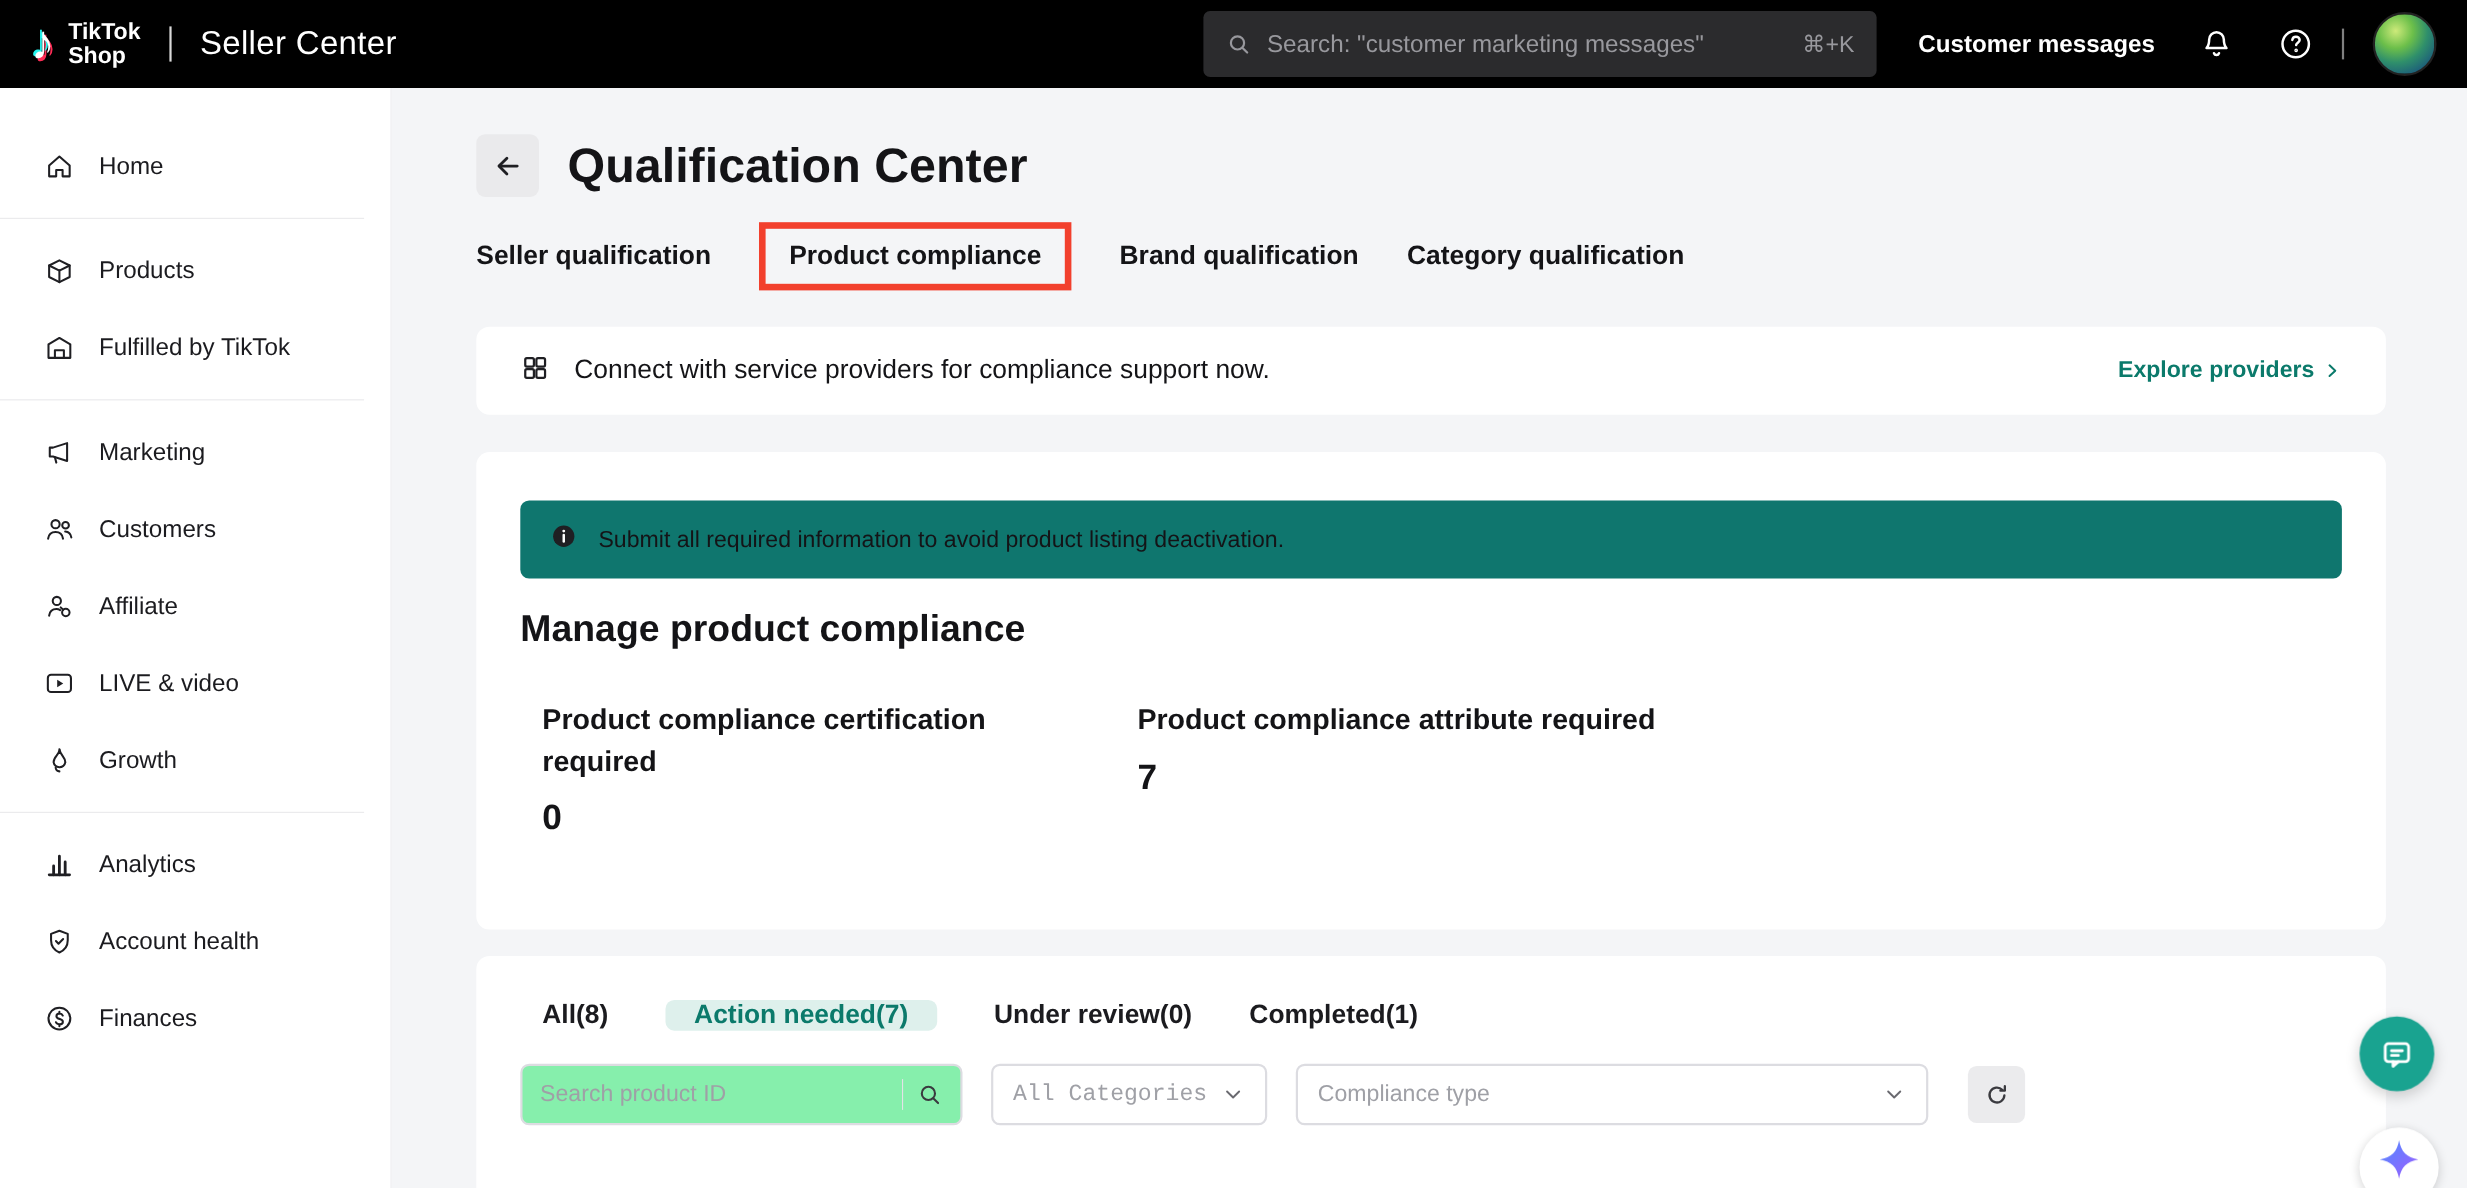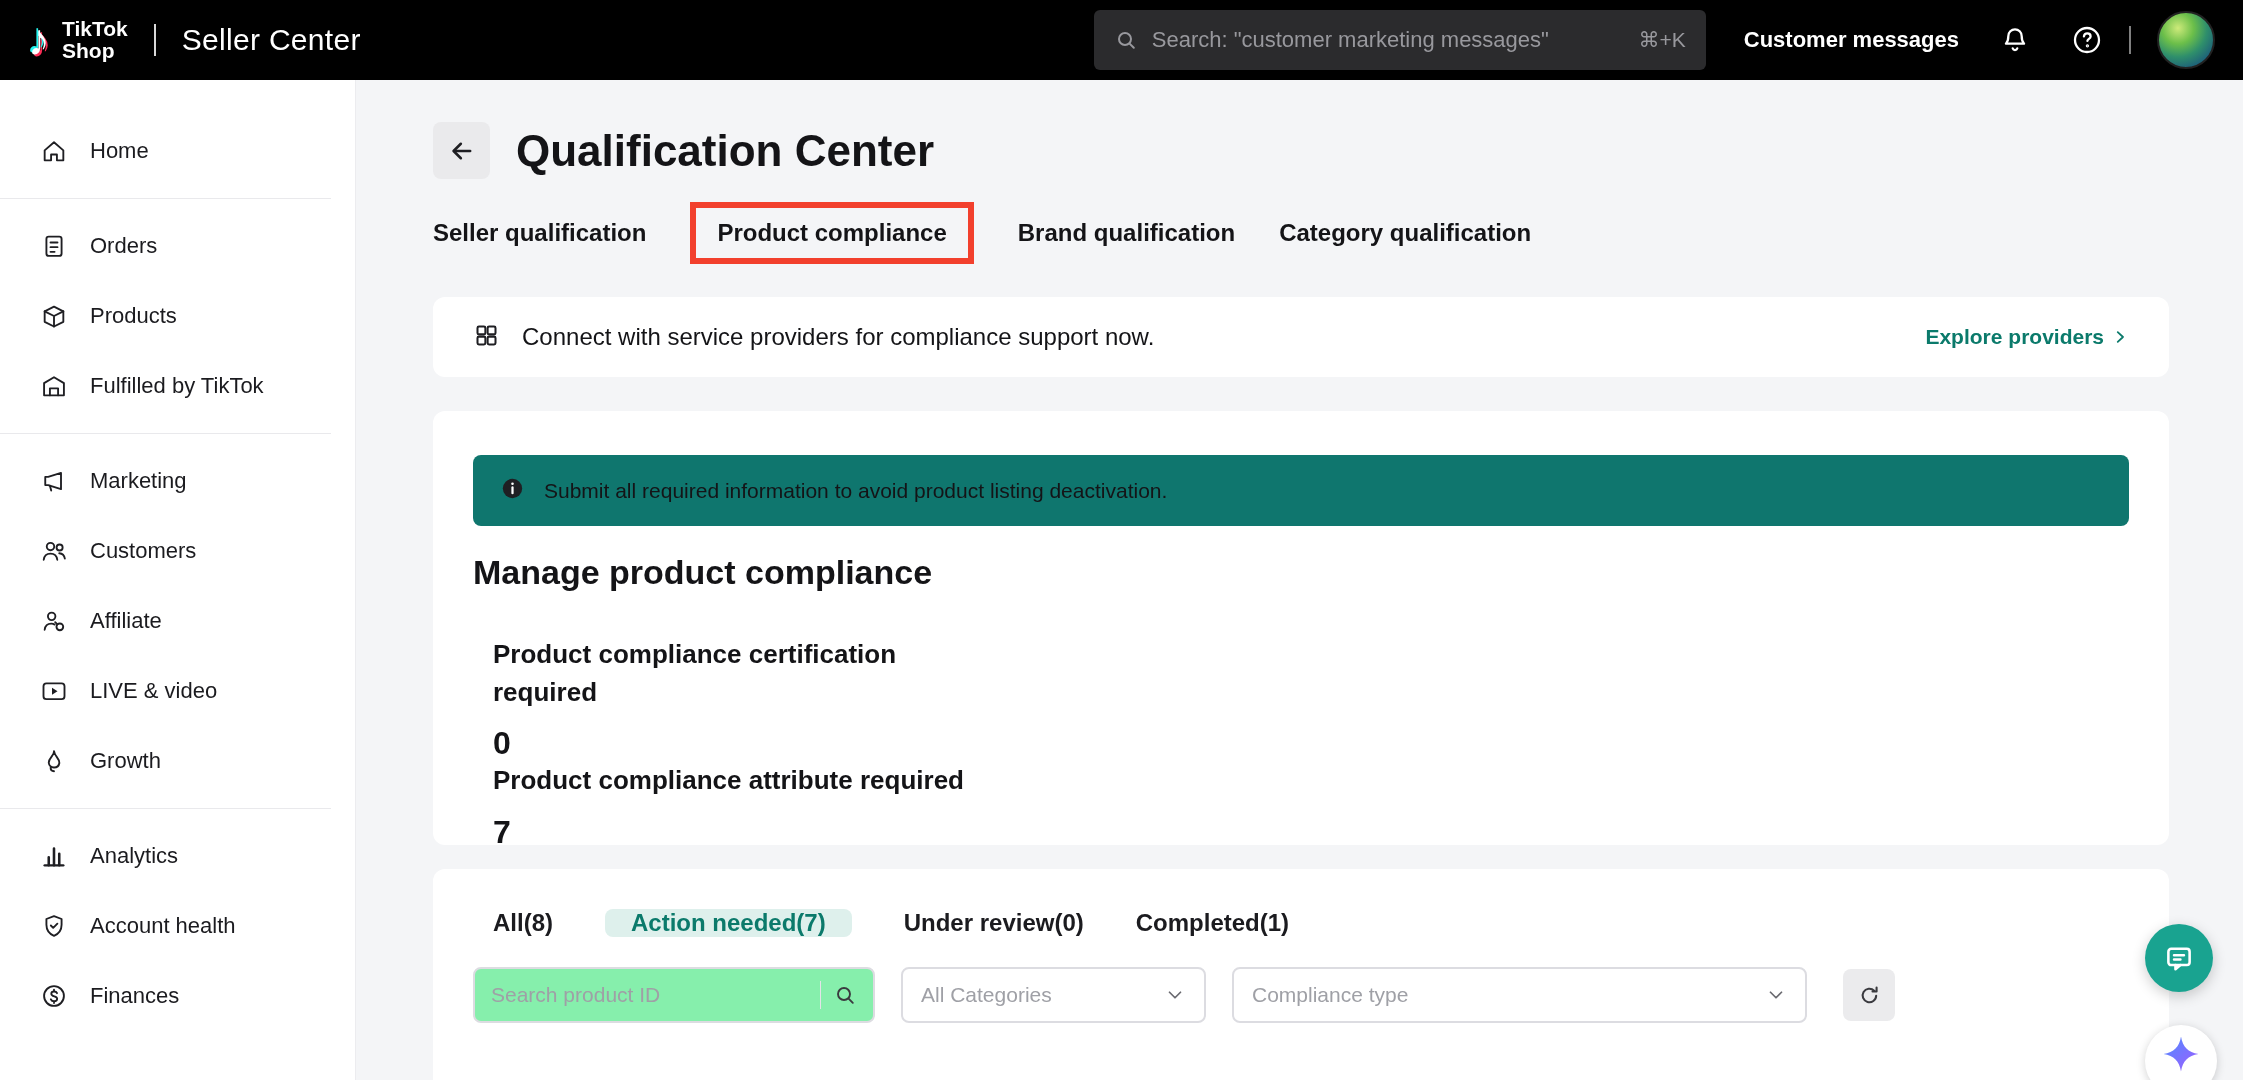--- a/index.html
+++ b/index.html
@@ -51,39 +51,39 @@
   .provider-card .ptext { font-size:24px; font-weight:500; color:#141417; }
   .provider-card .gicon svg, .notice .iicon svg { width:27px; height:27px; }
   .explore { margin-left:auto; display:flex; align-items:center; gap:7px; color:#0b7a6b; font-size:21px; font-weight:600; cursor:pointer; }
   .explore svg { width:18px; height:18px; stroke:#0b7a6b; fill:none; stroke-width:2.4; stroke-linecap:round; stroke-linejoin:round; }
 
   
   .card { background:#fff; border-radius:12px; }
   .manage-card { margin-top:34px; height:434px; padding:44px 40px 0; }
   .notice { height:71px; background:#0f766e; border-radius:8px; display:flex; align-items:center; gap:18px; padding:0 26px; font-size:21px; color:#141417; }
   h2 { margin-top:27px; font-size:34px; font-weight:700; color:#141417; }
-  .stats { display:flex; margin-top:44px; padding-left:20px;flex-direction:column; }
+  .stats { display:flex; margin-top:44px; padding-left:20px; }
   .stat { width:541px; }
   .stat-label { font-size:26px; font-weight:600; line-height:1.45; max-width:480px; color:#141417; }
   .stat-value { margin-top:14px; font-size:32px; font-weight:800; color:#141417; }
 
   .list-card { margin-top:24px; height:380px; padding:40px; }
   .filter-tabs { display:flex; align-items:center; gap:52px; padding-left:20px; }
   .ftab { font-size:24px; font-weight:700; color:#1b1b1f; cursor:pointer; }
   .ftab.active { color:#0b7a6b; background:#def0ec; padding:0 26px; border-radius:8px; }
   .filter-row { display:flex; align-items:center; margin-top:30px; gap:26px; }
   .search-box { width:402px; height:56px; border:2px solid #dcdce1; border-radius:8px; background:#86efac;
     display:flex; align-items:center; padding:0 16px; gap:12px; }
   .search-box input { border:0; outline:0; flex:1; min-width:0; font-size:21px; font-family:"Liberation Sans",sans-serif; color:#1b1b1f; background:transparent; }
   .search-box input::placeholder { color:#9fa0a6; }
   .vline { width:1px; height:28px; background:#e3e3e7; }
   .search-box svg, .selectbox svg, .refresh-btn svg { stroke:#3a3a3f; fill:none; stroke-width:1.9; stroke-linecap:round; stroke-linejoin:round; }
   .selectbox { height:56px; border:2px solid #dcdce1; border-radius:8px; background:#fff; cursor:pointer;
     display:flex; align-items:center; justify-content:space-between; padding:0 18px; font-size:21px; color:#9fa0a6; }
-  .sel-cat { width:305px; }
+  .sel-cat { width:251px;font-family:Liberation Mono, monospace; }
   .sel-comp { width:575px; }
   .selectbox svg { width:22px; height:22px; stroke:#6a6a70; }
   .refresh-btn { width:52px; height:52px; border-radius:8px; background:#ebebed; margin-left:10px;
     display:flex; align-items:center; justify-content:center; cursor:pointer; }
   .refresh-btn svg { width:25px; height:25px; stroke-width:2; }
 
   
   .chat-fab { position:fixed; right:30px; bottom:88px; width:68px; height:68px; border-radius:50%;
     background:#19a390; display:flex; align-items:center; justify-content:center; cursor:pointer;
     box-shadow:0 4px 14px rgba(0,0,0,.20); }
@@ -139,29 +139,20 @@
   <aside class="sidebar">
     <div class="nav-item">
       <span class="icon">
           <svg viewBox="0 0 24 24">
             <path d="M4 11.5 12 4.5l8 7V20h-5.5v-5h-5v5H4z"></path>
           </svg>
         </span>
       <span>Home</span>
     </div>
     <div class="nav-divider"></div>
-    <div class="nav-item">
-      <span class="icon">
-          <svg viewBox="0 0 24 24">
-            <rect x="5.5" y="4" width="13" height="16.5" rx="2"></rect>
-            <path d="M9 9h6M9 13h6M9 17h3.5"></path>
-          </svg>
-        </span>
-      <span>Orders</span>
-    </div>
     <div class="nav-item">
       <span class="icon">
           <svg viewBox="0 0 24 24">
             <path d="M4 8l8-4 8 4v9l-8 4-8-4z"></path>
             <path d="M4 8l8 4 8-4M12 12v9"></path>
           </svg>
         </span>
       <span>Products</span>
     </div>
     <div class="nav-item">

